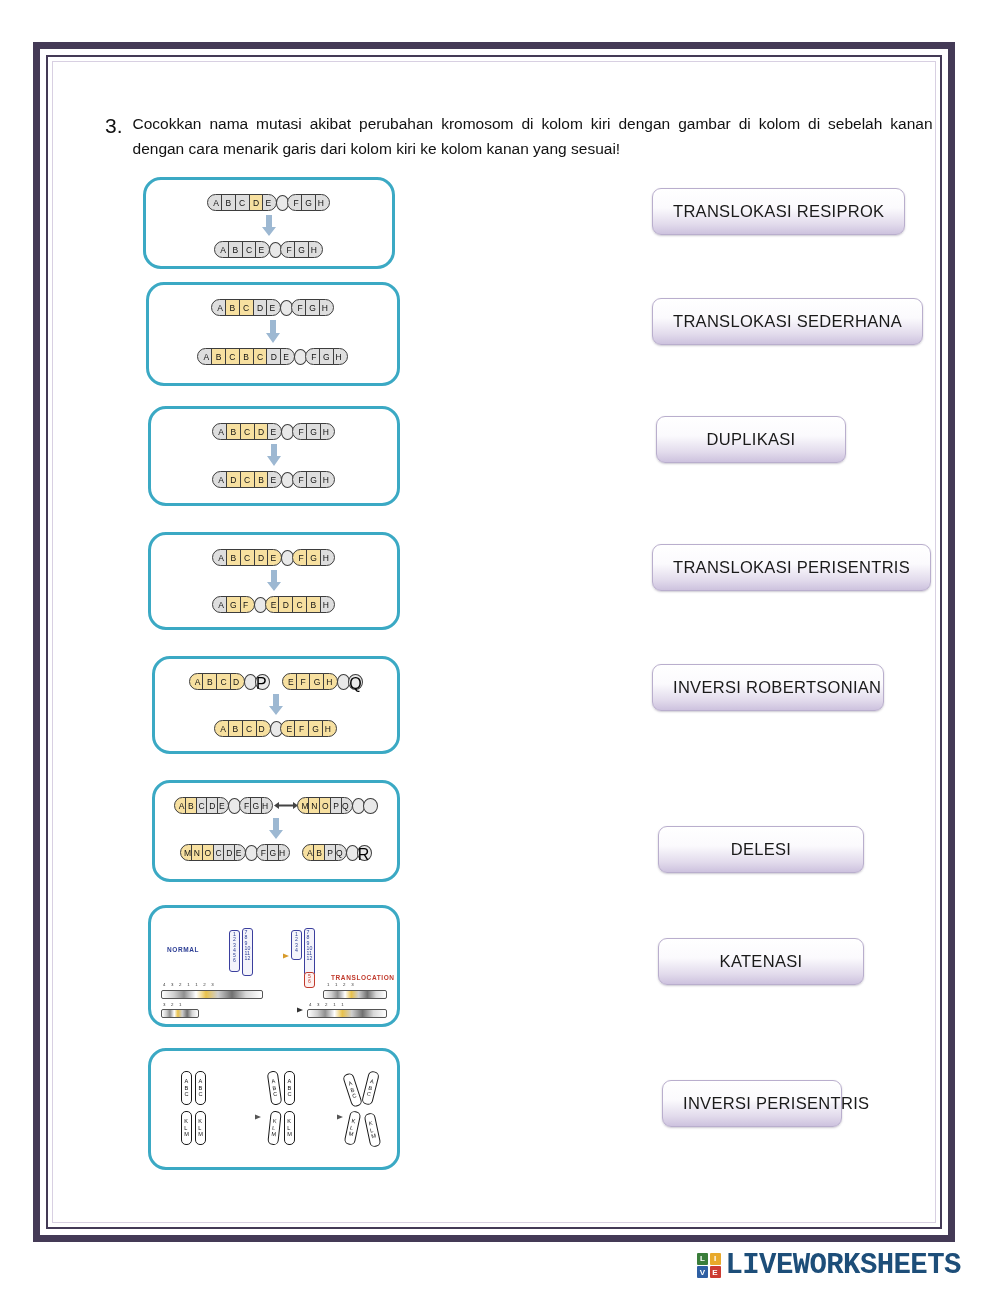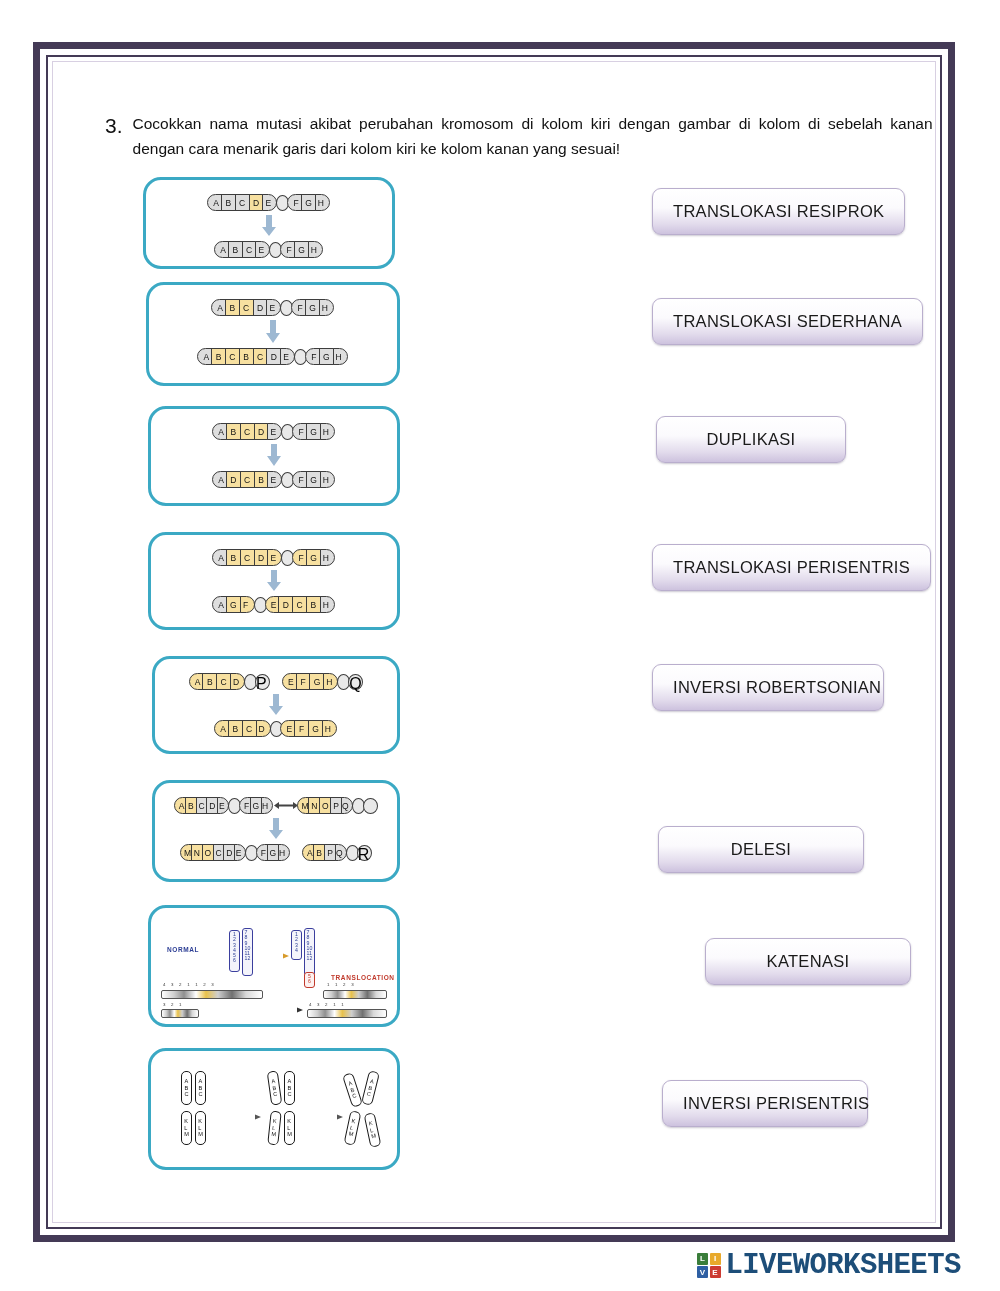--- a/index.html
+++ b/index.html
@@ -549,25 +549,25 @@
     </div>
     <div class="label-slot" style="left:4px;top:372px;">
       <div class="label-btn">TRANSLOKASI PERISENTRIS</div>
     </div>
     <div class="label-slot" style="left:4px;top:492px;">
       <div class="label-btn" style="width:232px;">INVERSI ROBERTSONIAN</div>
     </div>
     <div class="label-slot" style="left:10px;top:654px;">
       <div class="label-btn" style="width:206px;">DELESI</div>
     </div>
-    <div class="label-slot" style="left:10px;top:766px;margin-left:47px;">
+    <div class="label-slot" style="left:10px;top:766px;">
       <div class="label-btn" style="width:206px;">KATENASI</div>
     </div>
     <div class="label-slot" style="left:14px;top:908px;">
-      <div class="label-btn" style="width:206px;">INVERSI PERISENTRIS</div>
+      <div class="label-btn" style="width:180px;">INVERSI PERISENTRIS</div>
     </div>
   </div>
 
 </div>
 
 <div id="footer-logo">
   <div class="logo-tiles">
     <div class="logo-tile" style="background:#3a7d3a;">L</div>
     <div class="logo-tile" style="background:#e8a92b;">I</div>
     <div class="logo-tile" style="background:#2e5fa3;">V</div>

